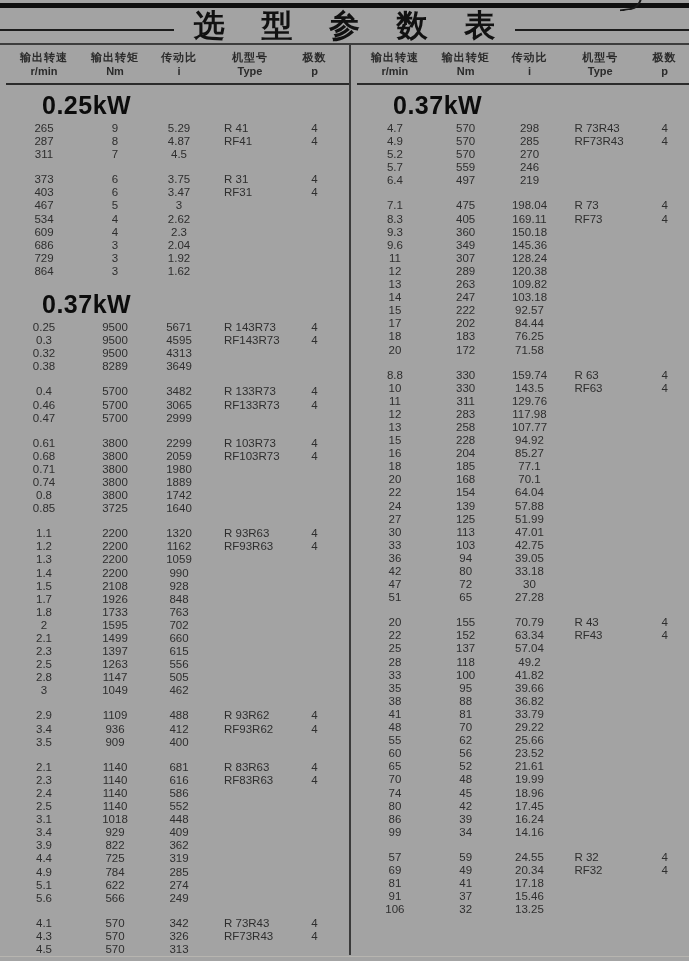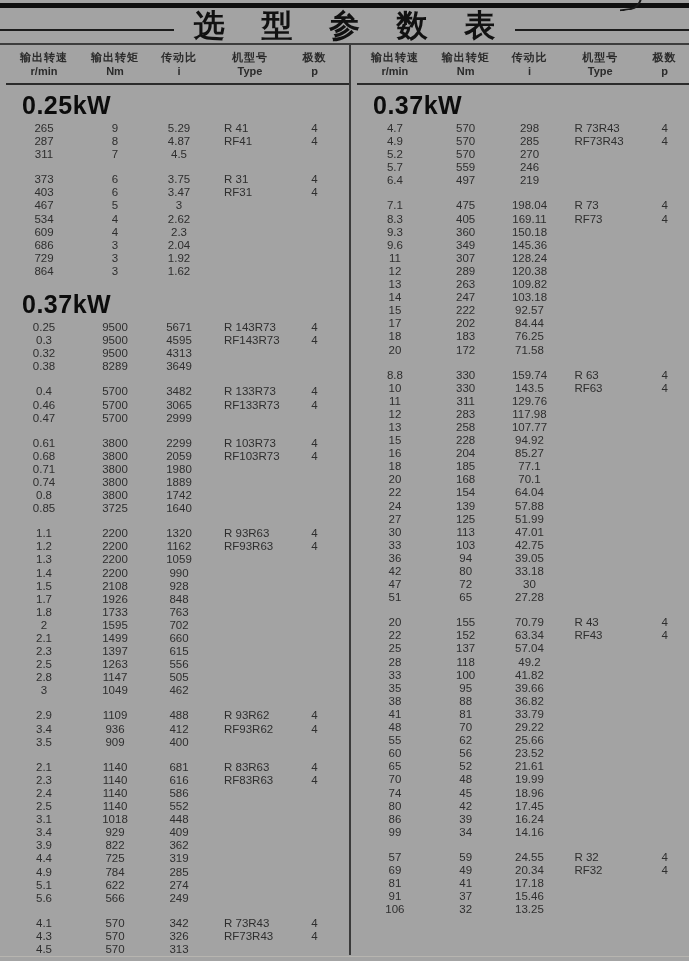--- a/index.html
+++ b/index.html
@@ -109,21 +109,21 @@
     width: 66px;
     white-space: nowrap;
   }
   .power-heading {
     font-size: 25px;
     font-weight: bold;
     letter-spacing: 0.5px;
     color: #0c0c0c;
     height: 28px;
     line-height: 28px;
-    margin: 6px 0 3px 16px;
+    margin: 6px 0 3px 36px;
   }
   .group { margin-bottom: 12px; }
   .row {
     display: flex;
     height: 13.1px;
     align-items: center;
     font-size: 11.5px;
     color: #2e2e2e;
   }
   .cell { line-height: 13.1px; white-space: nowrap; }

